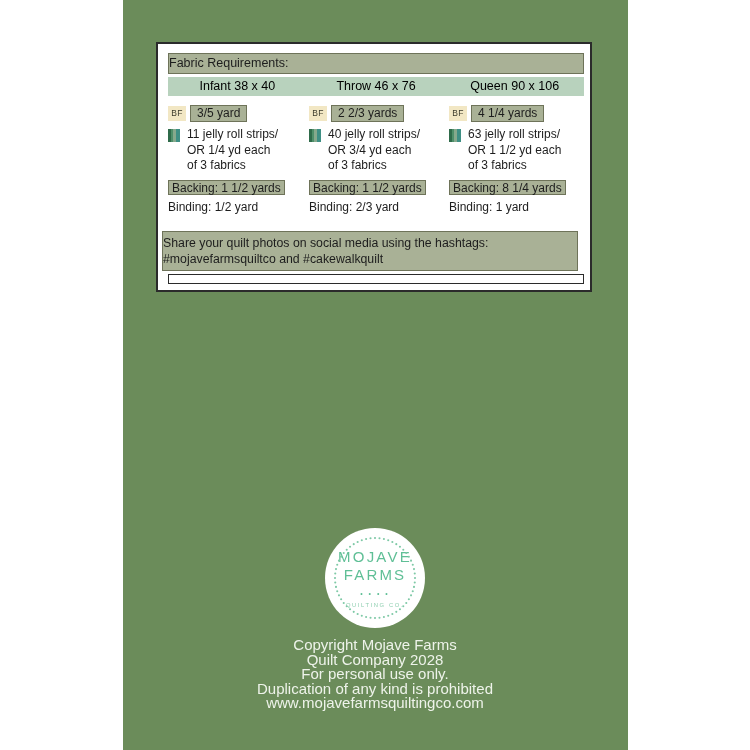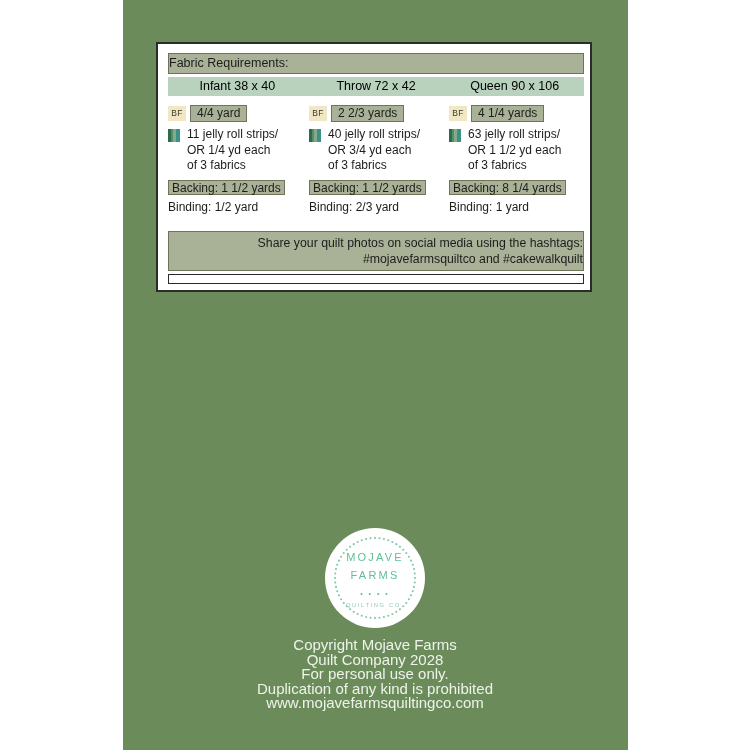--- a/index.html
+++ b/index.html
@@ -160,30 +160,30 @@
   .binding-row {
     margin-top: 4px;
     font-size: 12px;
     color: #1d1d1d;
     white-space: nowrap;
   }
 
   
   #social-bar {
     position: absolute;
-    left: 10px;
+    left: 4px;
     top: 187px;
     width: 416px;
     height: 40px;
     background: #a9b196;
     border: 1px solid #6e7359;
     box-sizing: border-box;
     display: flex;
     flex-direction: column;
-    align-items: flex-end;
+    align-items: flex-start;
     justify-content: center;
   }
   #social-bar div {
     font-size: 12.3px;
     line-height: 16px;
     color: #1d1d1d;
     text-align: center;
   }
 
   
@@ -216,21 +216,21 @@
     position: absolute;
     left: 6px;
     top: 6px;
     width: 88px;
     height: 88px;
   }
   .logo-line {
     font-family: "Liberation Sans", sans-serif;
     color: #5fbf96;
     letter-spacing: 2.2px;
-    font-size: 11px;
+    font-size: 15px;
     line-height: 18px;
     font-weight: 400;
   }
   #logo-dot-divider {
     color: #5fbf96;
     font-size: 7px;
     letter-spacing: 2px;
     line-height: 10px;
     margin-top: 5px;
   }
@@ -260,30 +260,30 @@
 
 <div id="green-panel">
 
   <div id="req-card">
     <div class="card-inner">
 
       <div id="fabric-req-bar">Fabric Requirements:</div>
 
       <div id="size-row">
         <div class="size-cell">Infant 38 x 40</div>
-        <div class="size-cell">Throw 72 x 42</div>
+        <div class="size-cell">Throw 46 x 76</div>
         <div class="size-cell">Queen 90 x 106</div>
       </div>
 
       <div id="columns">
 
         <div class="col">
           <div class="bf-row">
             <span class="bf-badge">BF</span>
-            <span class="bf-value">4/4 yard</span>
+            <span class="bf-value">3/5 yard</span>
           </div>
           <div class="jelly-row">
             <span class="swatch"></span>
             <span class="jelly-text">
               <div>11 jelly roll strips/</div>
               <div>OR 1/4 yd each</div>
               <div>of 3 fabrics</div>
             </span>
           </div>
           <div class="backing-row">

